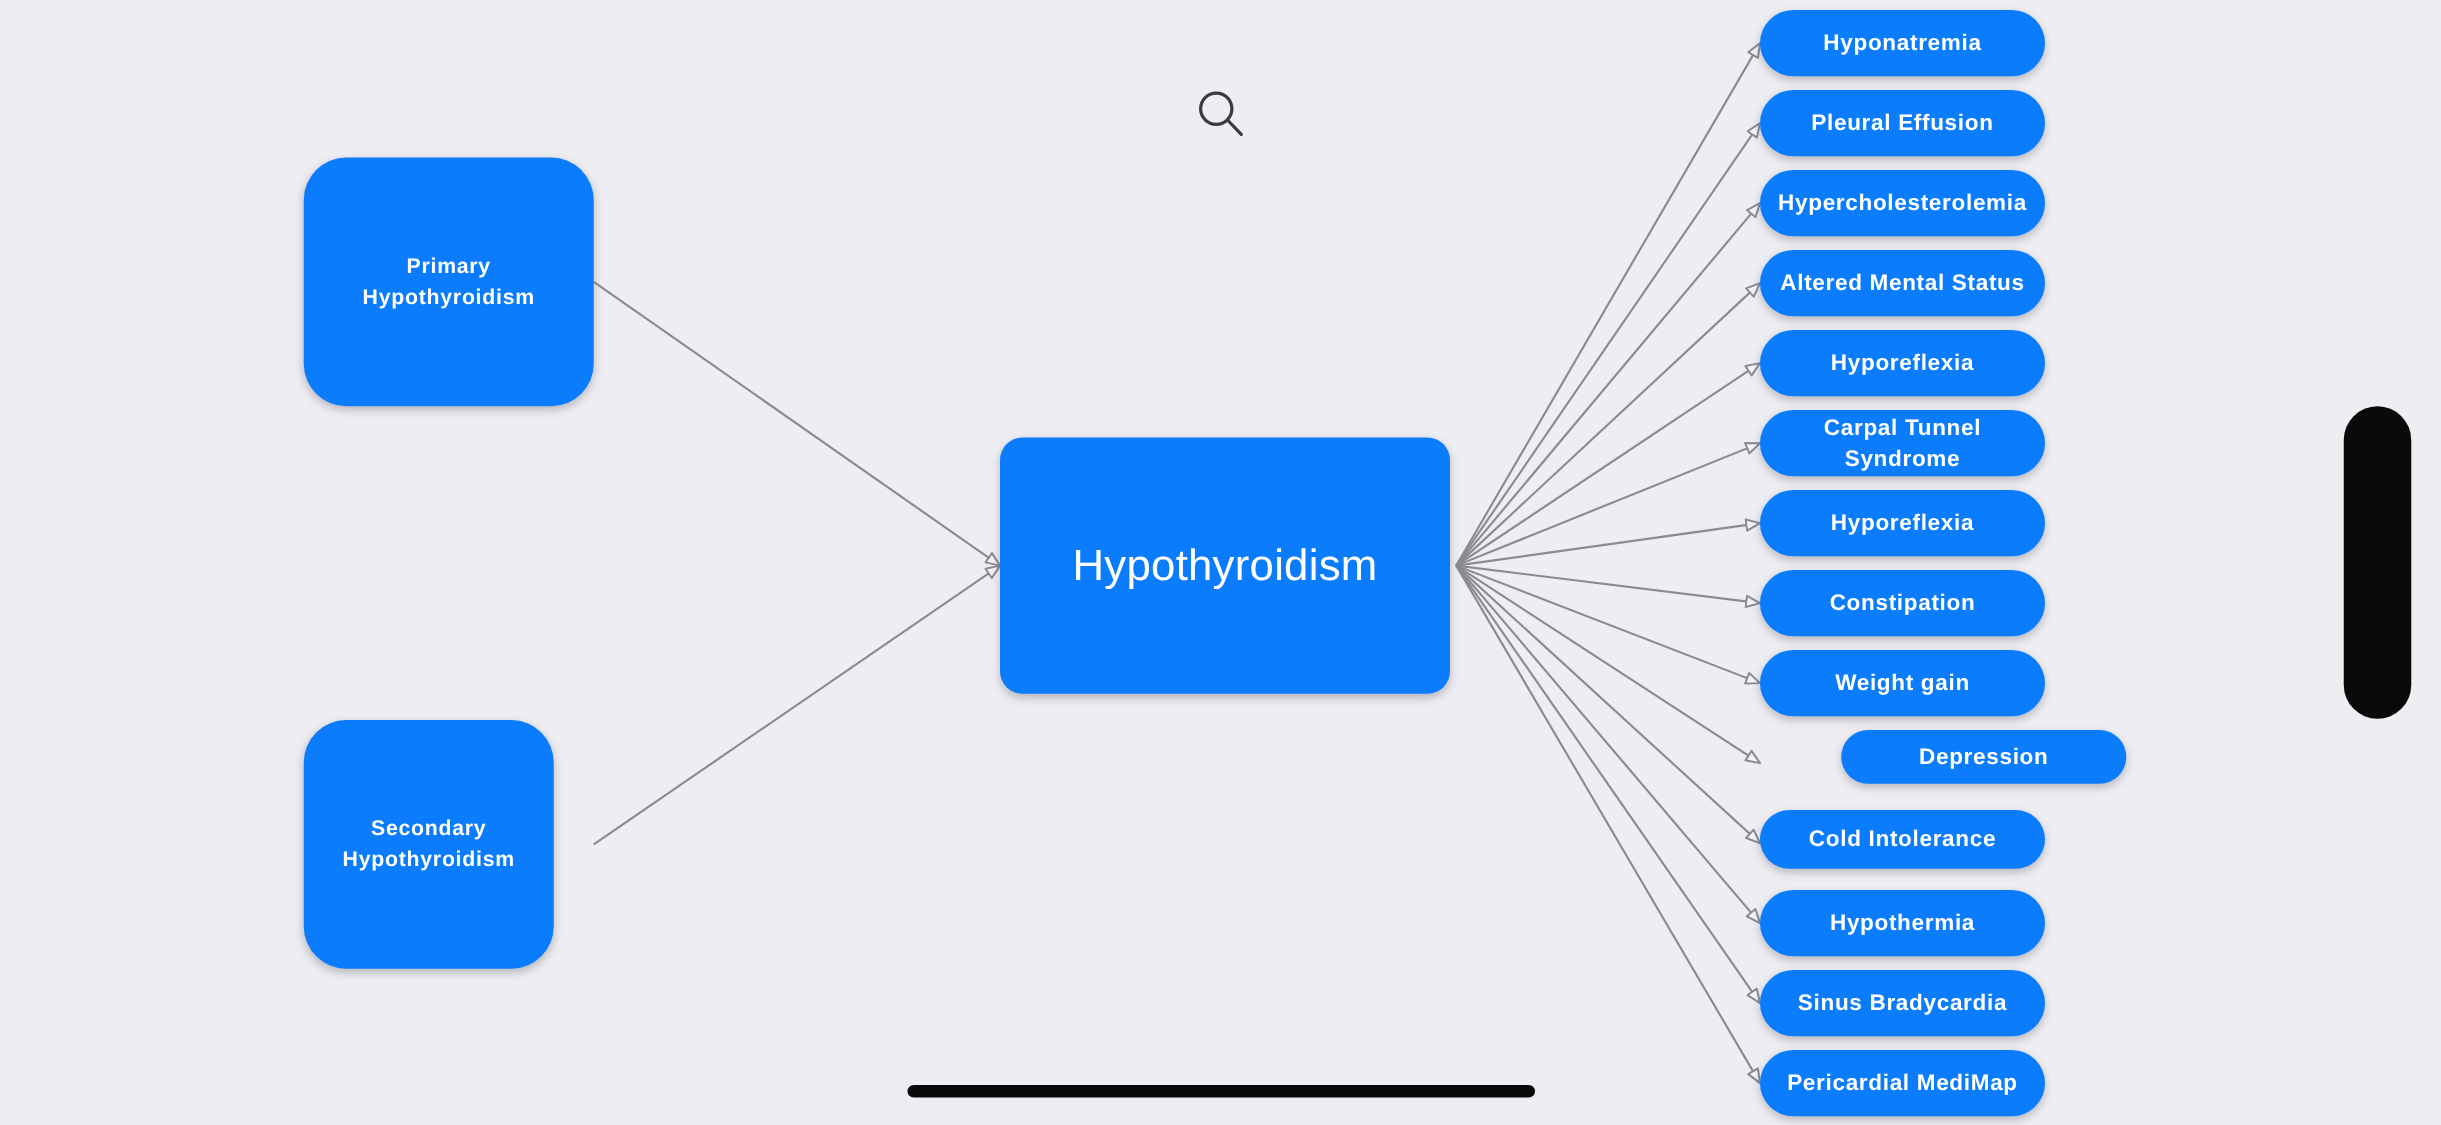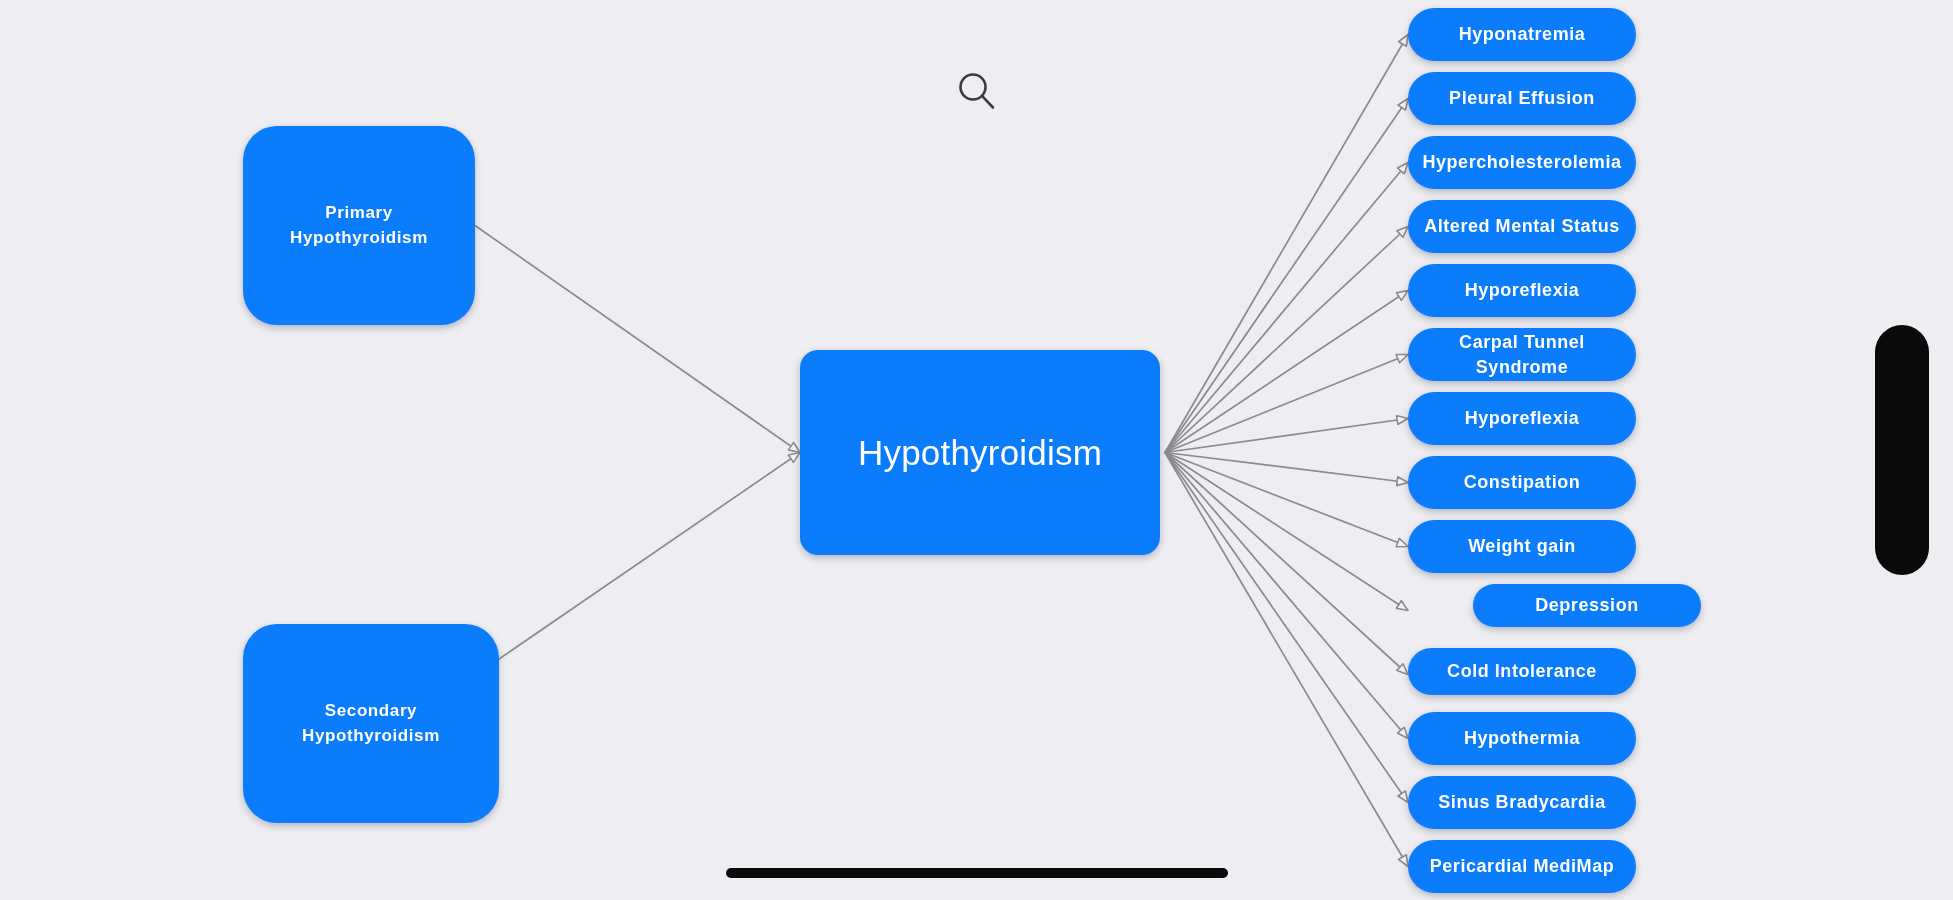--- a/index.html
+++ b/index.html
@@ -151,21 +151,21 @@
       </g>
   </svg>
 
   <div id="nodes-layer">
       <div class="node node-root" style="left: 800px; top: 350px; width: 360px; height: 205px;">
         <span>Hypothyroidism</span>
       </div>
       <div class="node node-cause" style="left: 243px; top: 126px; width: 232px; height: 199px;">
         <span>Primary<br>Hypothyroidism</span>
       </div>
-      <div class="node node-cause" style="left: 243px; top: 576px; width: 256px; height: 199px; margin-top: 48px;">
+      <div class="node node-cause" style="left: 243px; top: 576px; width: 200px; height: 199px;">
         <span>Secondary<br>Hypothyroidism</span>
       </div>
       <div class="node node-symptom" style="left: 1408px; top: 8px; width: 228px; height: 53px;">
         <span>Hyponatremia</span>
       </div>
       <div class="node node-symptom" style="left: 1408px; top: 72px; width: 228px; height: 53px;">
         <span>Pleural Effusion</span>
       </div>
       <div class="node node-symptom" style="left: 1408px; top: 136px; width: 228px; height: 53px;">
         <span>Hypercholesterolemia</span>

